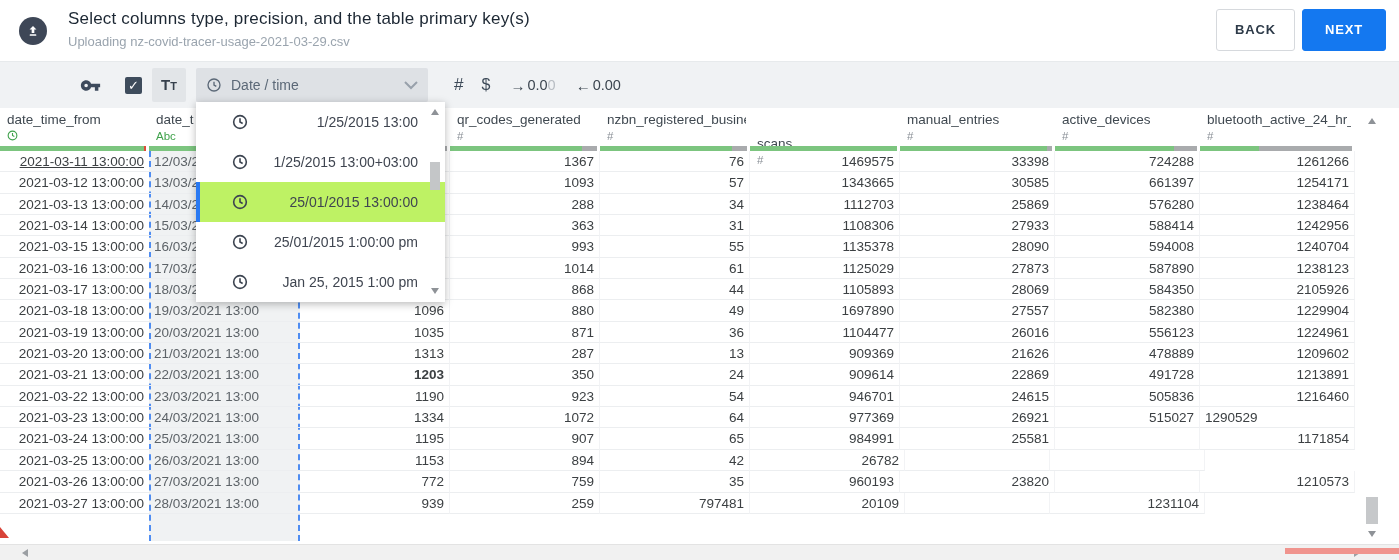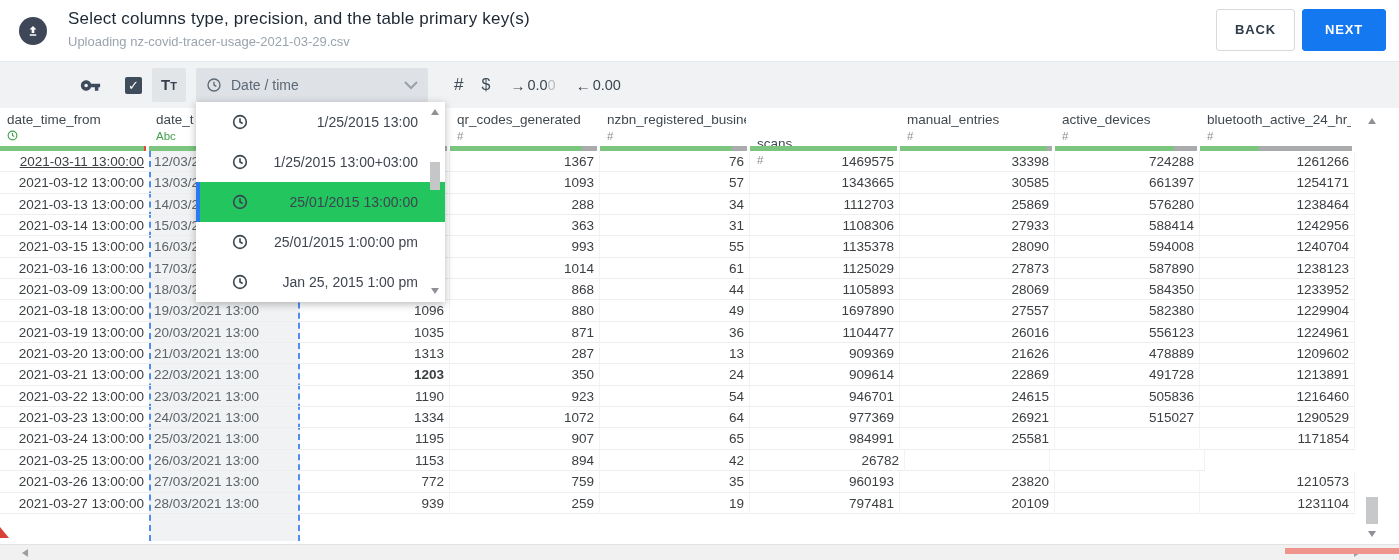--- a/index.html
+++ b/index.html
@@ -60,21 +60,21 @@
   .tcell.c1{border-right:none}
   .tcell.selcol{color:#5d6368;border-right:none}
   .corner-flag{position:absolute;left:0;top:416px;z-index:2}
   
   .menu{position:absolute;left:196px;top:102px;width:249px;height:200px;background:#fff;
     box-shadow:0 2px 8px rgba(0,0,0,.28);z-index:40}
   .mi{display:flex;align-items:center;height:40px;padding:0 27px 0 36px;position:relative;
     font-size:14px;color:#3f4550;cursor:pointer}
   .mi .clk{width:16px;height:16px;color:#3c4450;flex:none}
   .mit{flex:1;text-align:right;white-space:nowrap}
-  .mi.sel{background:#22c55e}
+  .mi.sel{background:#bef264}
   .mi.sel::before{content:"";position:absolute;left:0;top:0;bottom:0;width:4px;background:#2979f2}
   .mscroll{position:absolute;right:3px;top:2px;bottom:2px;width:14px;z-index:41}
   .mthumb{position:absolute;left:2px;top:58px;width:10px;height:28px;background:#c4c6c8}
   
   .tri-up{width:0;height:0;border-left:4px solid transparent;border-right:4px solid transparent;border-bottom:6px solid #8e9297}
   .tri-down{width:0;height:0;border-left:4px solid transparent;border-right:4px solid transparent;border-top:6px solid #8e9297}
   .tri-left{width:0;height:0;border-top:4px solid transparent;border-bottom:4px solid transparent;border-right:6px solid #9b9fa3}
   .tri-right{width:0;height:0;border-top:4px solid transparent;border-bottom:4px solid transparent;border-left:6px solid #9b9fa3}
   .mscroll .tri-up{position:absolute;left:3px;top:5px}
   .mscroll .tri-down{position:absolute;left:3px;bottom:6px}
@@ -278,29 +278,29 @@
         <div class="tcell selcol" style="width: 151px; text-align: left;">17/03/2021 13:00</div>
         <div class="tcell" style="width: 150px; text-align: right;"></div>
         <div class="tcell" style="width: 150px; text-align: right;">1014</div>
         <div class="tcell" style="width: 150px; text-align: right;">61</div>
         <div class="tcell" style="width: 150px; text-align: right;">1125029</div>
         <div class="tcell" style="width: 155px; text-align: right;">27873</div>
         <div class="tcell" style="width: 145px; text-align: right;">587890</div>
         <div class="tcell" style="width: 155px; text-align: right;">1238123</div>
       </div>
       <div class="trow">
-        <div class="tcell c1" style="width: 149px; text-align: right;">2021-03-09 13:00:00</div>
+        <div class="tcell c1" style="width: 149px; text-align: right;">2021-03-17 13:00:00</div>
         <div class="tcell selcol" style="width: 151px; text-align: left;">18/03/2021 13:00</div>
         <div class="tcell" style="width: 150px; text-align: right;"></div>
         <div class="tcell" style="width: 150px; text-align: right;">868</div>
         <div class="tcell" style="width: 150px; text-align: right;">44</div>
         <div class="tcell" style="width: 150px; text-align: right;">1105893</div>
         <div class="tcell" style="width: 155px; text-align: right;">28069</div>
         <div class="tcell" style="width: 145px; text-align: right;">584350</div>
-        <div class="tcell" style="width: 155px; text-align: right;">1233952</div>
+        <div class="tcell" style="width: 155px; text-align: right;">2105926</div>
       </div>
       <div class="trow">
         <div class="tcell c1" style="width: 149px; text-align: right;">2021-03-18 13:00:00</div>
         <div class="tcell selcol" style="width: 151px; text-align: left;">19/03/2021 13:00</div>
         <div class="tcell" style="width: 150px; text-align: right; padding-left: 12px;">1096</div>
         <div class="tcell" style="width: 150px; text-align: right;">880</div>
         <div class="tcell" style="width: 150px; text-align: right;">49</div>
         <div class="tcell" style="width: 150px; text-align: right;">1697890</div>
         <div class="tcell" style="width: 155px; text-align: right;">27557</div>
         <div class="tcell" style="width: 145px; text-align: right;">582380</div>
@@ -352,21 +352,21 @@
       </div>
       <div class="trow">
         <div class="tcell c1" style="width: 149px; text-align: right;">2021-03-23 13:00:00</div>
         <div class="tcell selcol" style="width: 151px; text-align: left;">24/03/2021 13:00</div>
         <div class="tcell" style="width: 150px; text-align: right;">1334</div>
         <div class="tcell" style="width: 150px; text-align: right;">1072</div>
         <div class="tcell" style="width: 150px; text-align: right;">64</div>
         <div class="tcell" style="width: 150px; text-align: right;">977369</div>
         <div class="tcell" style="width: 155px; text-align: right;">26921</div>
         <div class="tcell" style="width: 145px; text-align: right;">515027</div>
-        <div class="tcell" style="width: 155px; text-align: right;">1290529</div>
+        <div class="tcell" style="width: 155px; text-align: left;">1290529</div>
       </div>
       <div class="trow">
         <div class="tcell c1" style="width: 149px; text-align: right;">2021-03-24 13:00:00</div>
         <div class="tcell selcol" style="width: 151px; text-align: left;">25/03/2021 13:00</div>
         <div class="tcell" style="width: 150px; text-align: right;">1195</div>
         <div class="tcell" style="width: 150px; text-align: right;">907</div>
         <div class="tcell" style="width: 150px; text-align: right;">65</div>
         <div class="tcell" style="width: 150px; text-align: right;">984991</div>
         <div class="tcell" style="width: 155px; text-align: right;">25581</div>
         <div class="tcell" style="width: 145px; text-align: right;"></div>
@@ -391,21 +391,20 @@
         <div class="tcell" style="width: 150px; text-align: right;">960193</div>
         <div class="tcell" style="width: 155px; text-align: right;">23820</div>
         <div class="tcell" style="width: 145px; text-align: right;"></div>
         <div class="tcell" style="width: 155px; text-align: right;">1210573</div>
       </div>
       <div class="trow">
         <div class="tcell c1" style="width: 149px; text-align: right;">2021-03-27 13:00:00</div>
         <div class="tcell selcol" style="width: 151px; text-align: left;">28/03/2021 13:00</div>
         <div class="tcell" style="width: 150px; text-align: right;">939</div>
         <div class="tcell" style="width: 150px; text-align: right;">259</div>
-        <div class="tcell" style="width: 150px; text-align: right;">19</div>
         <div class="tcell" style="width: 150px; text-align: right;">797481</div>
         <div class="tcell" style="width: 155px; text-align: right;">20109</div>
         <div class="tcell" style="width: 145px; text-align: right;"></div>
         <div class="tcell" style="width: 155px; text-align: right;">1231104</div>
       </div>
     </div>
   <div class="corner-flag">
     <svg width="9" height="11">
         <polygon points="0,0 9,11 0,11" fill="#d84339"></polygon>
       </svg>

